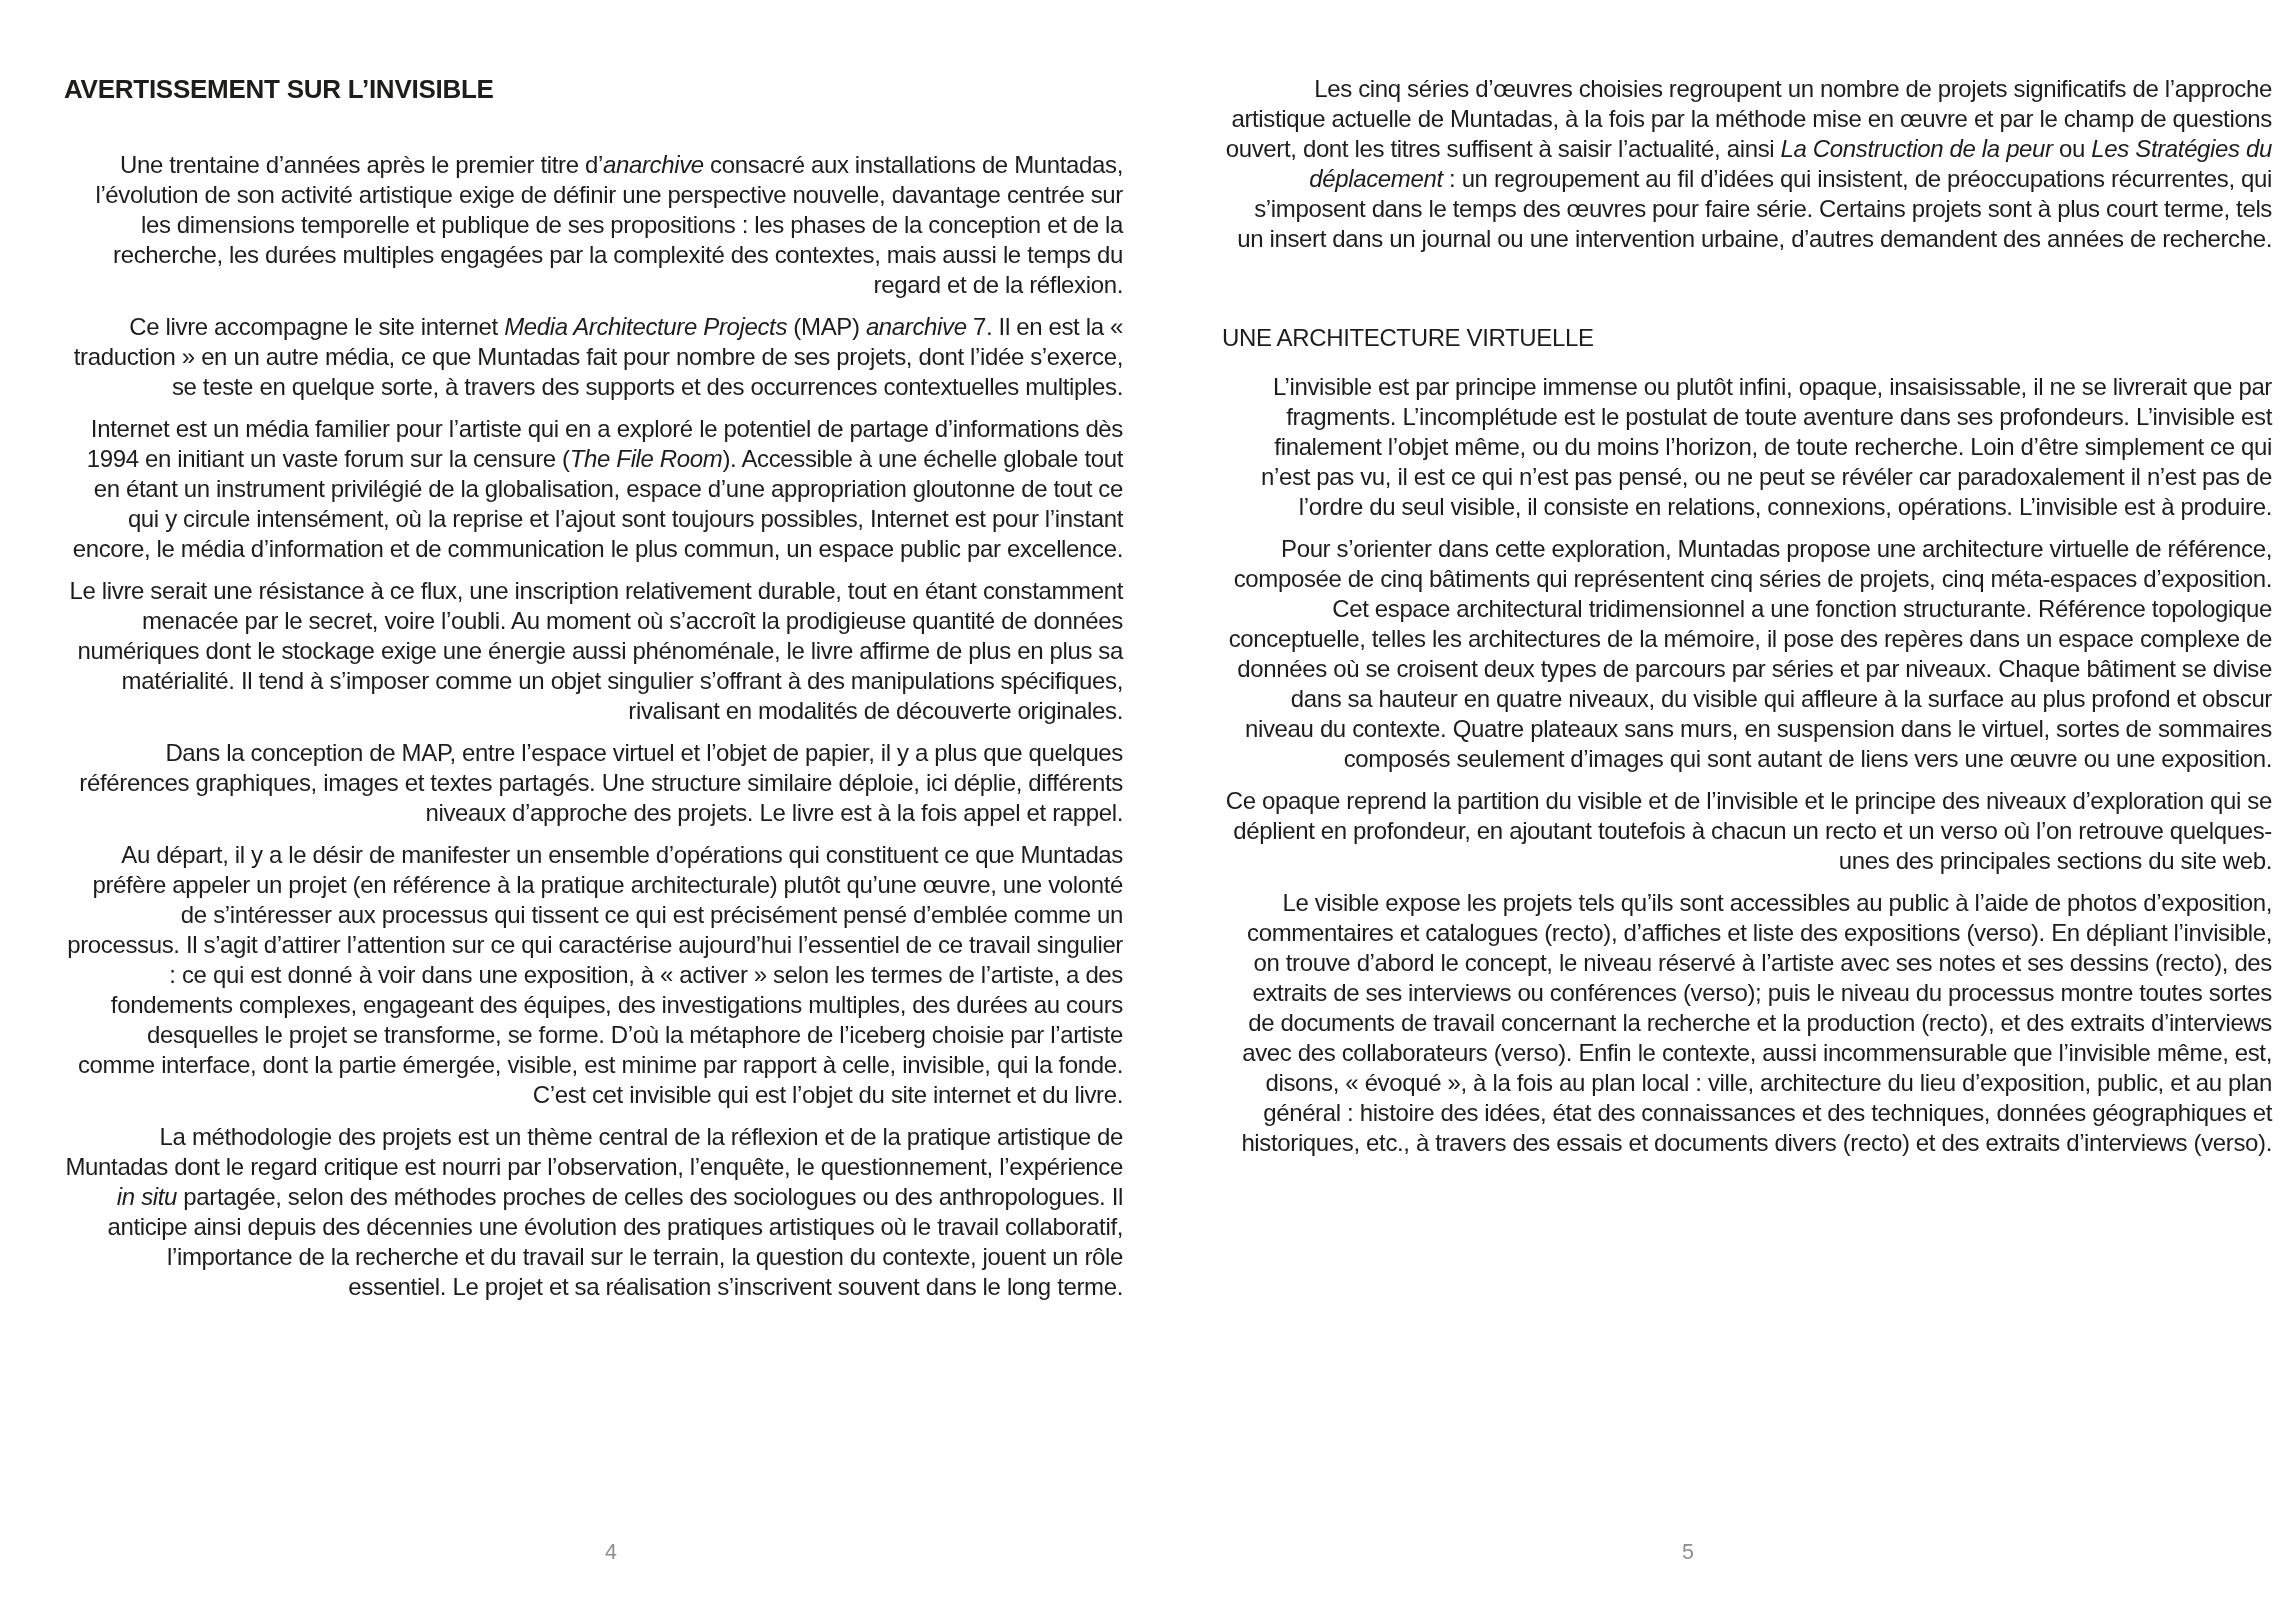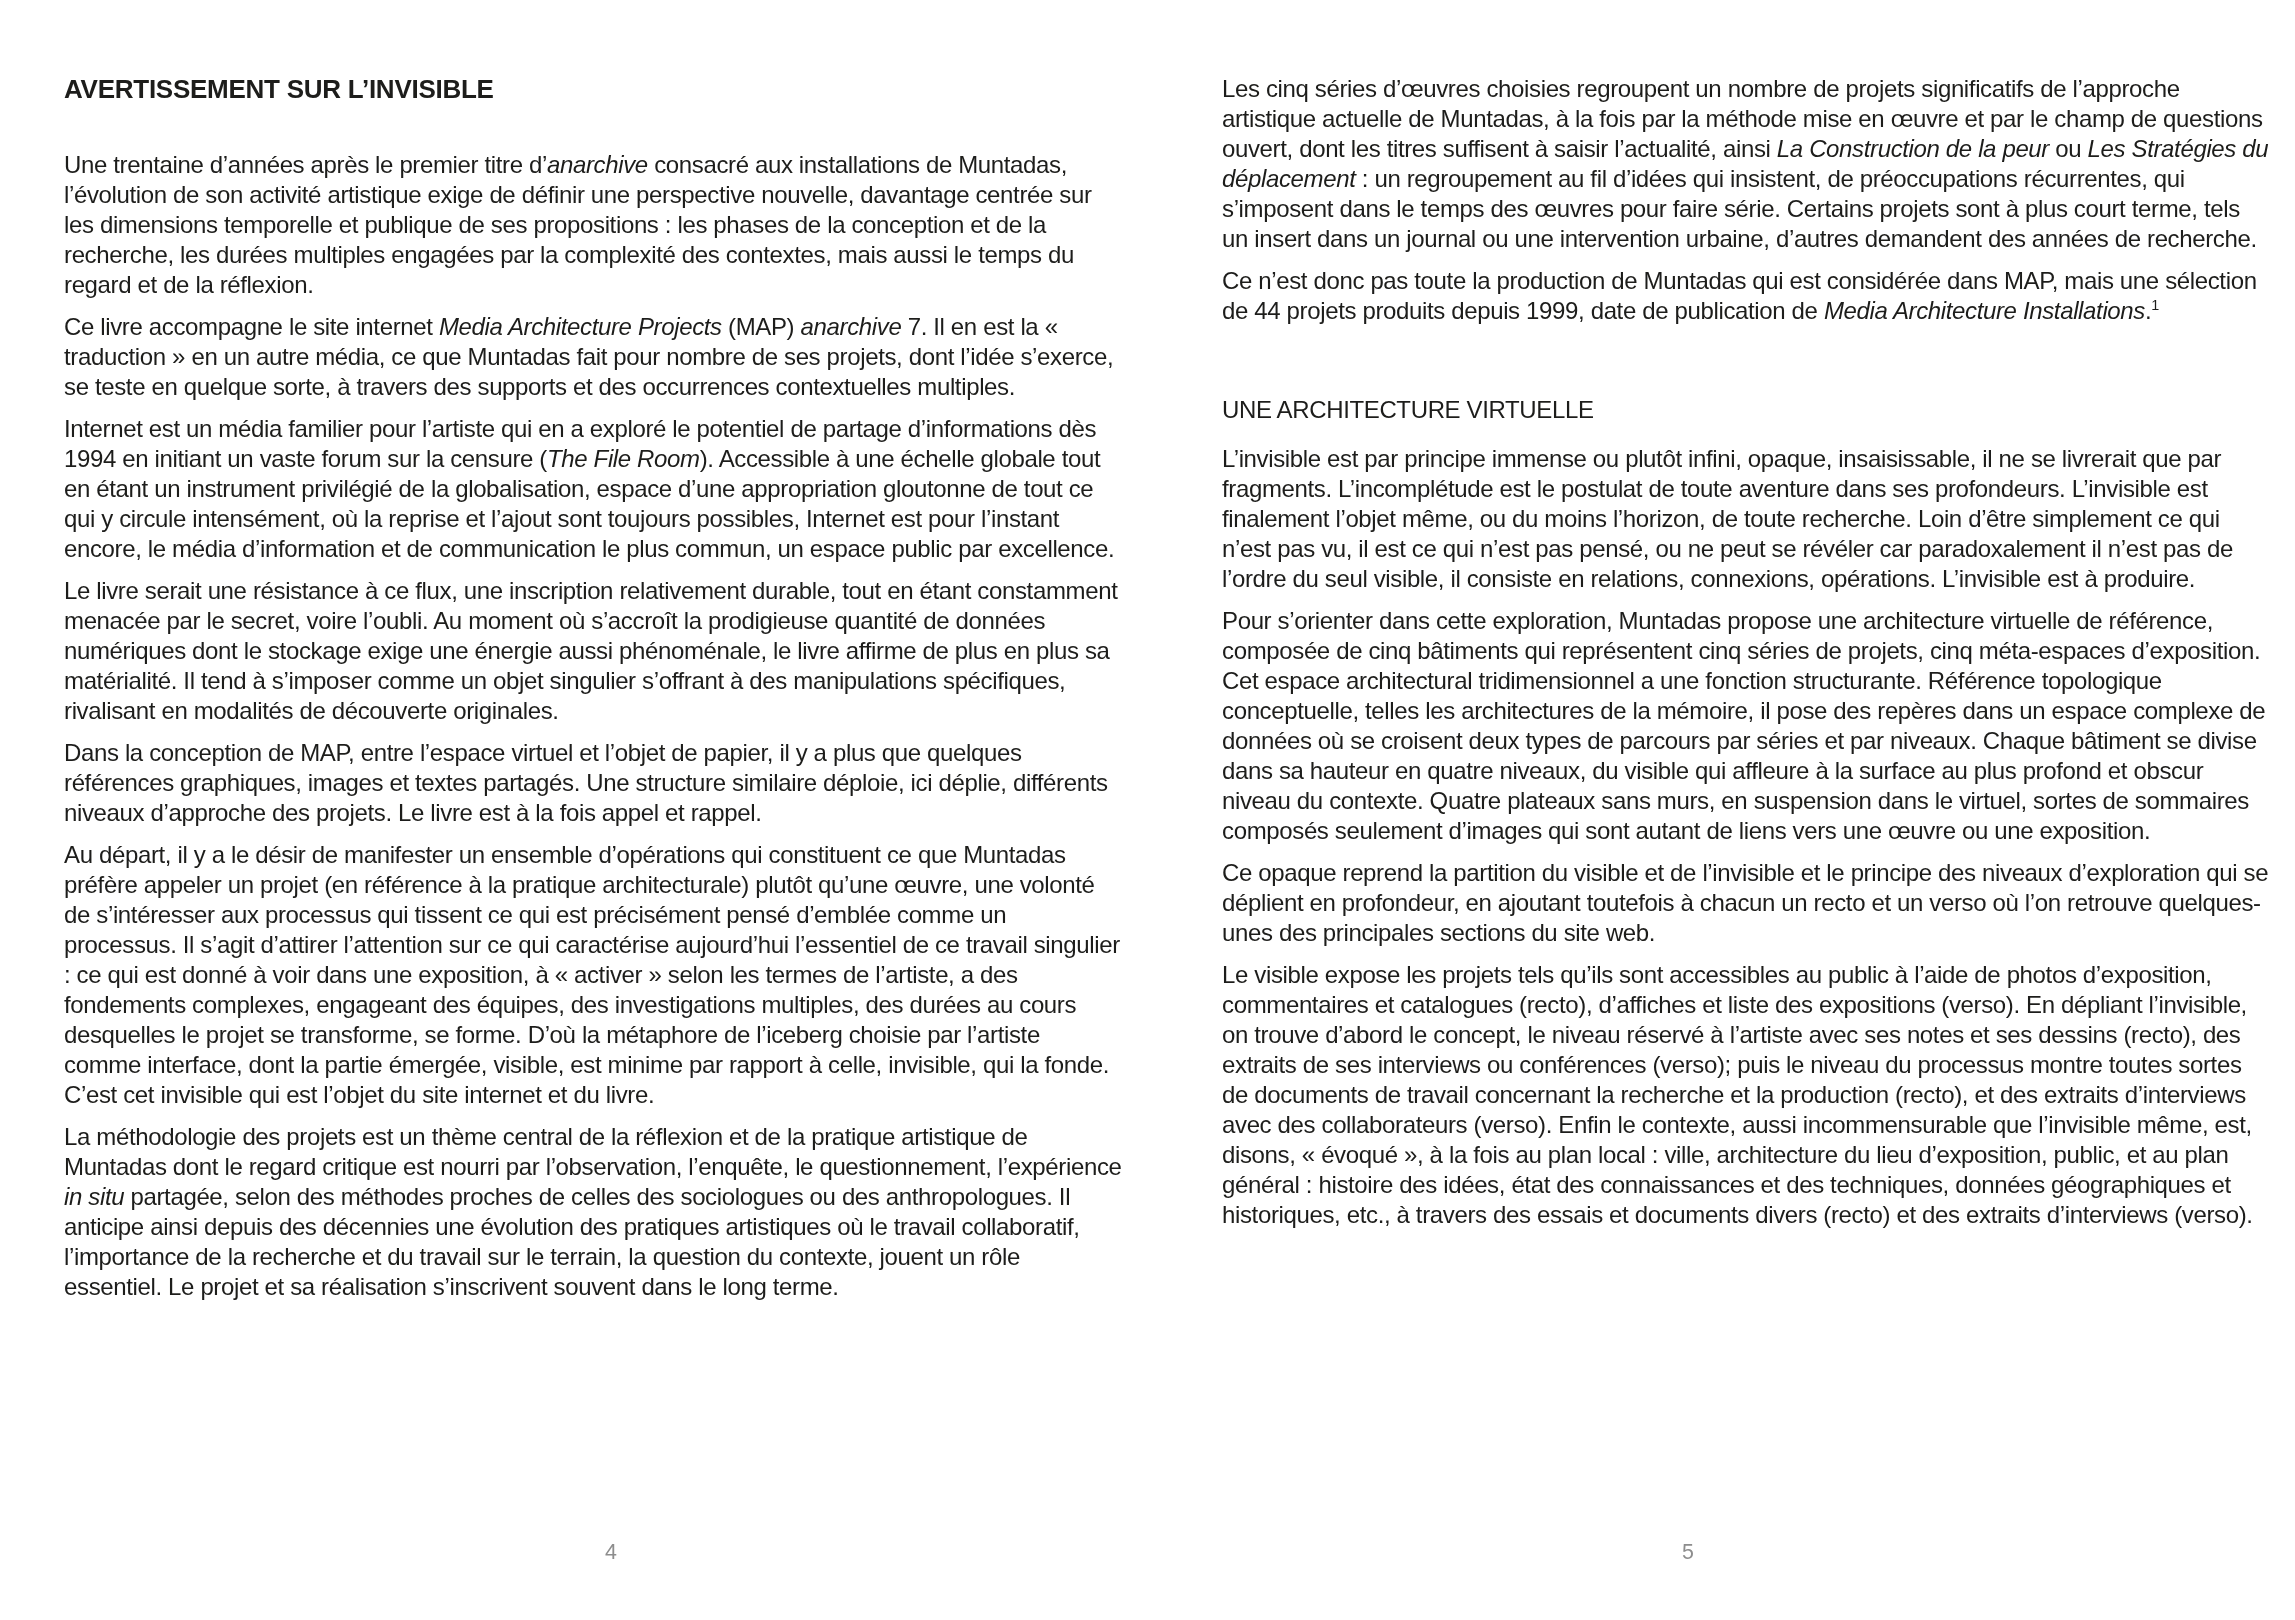--- a/index.html
+++ b/index.html
@@ -34,20 +34,21 @@
     margin: 0 0 46px 0;
   }
   .section-heading {
     font-size: 24px;
     font-weight: 400;
     margin: 69px 0 19px 0;
   }
   .paragraphs p {
     margin: 0 0 12px 0;
     padding: 0;
+    text-align: right;
   }
   .paragraphs p:last-child { margin-bottom: 0; }
   em { font-style: italic; }
   sup { font-size: 60%; line-height: 0; vertical-align: super; }
   .page-number {
     position: absolute;
     top: 1539px;
     width: 60px;
     text-align: center;
     font-size: 21.4px;
@@ -72,21 +73,20 @@
         <p><span>Le livre serait une résistance à ce flux, une inscription relativement durable, tout en étant constamment menacée par le secret, voire l’oubli. Au moment où s’accroît la prodigieuse quantité de données numériques dont le stockage exige une énergie aussi phénoménale, le livre affirme de plus en plus sa matérialité. Il tend à s’imposer comme un objet singulier s’offrant à des manipulations spécifiques, rivalisant en modalités de découverte originales.</span></p>
         <p><span>Dans la conception de MAP, entre l’espace virtuel et l’objet de papier, il y a plus que quelques références graphiques, images et textes partagés. Une structure similaire déploie, ici déplie, différents niveaux d’approche des projets. Le livre est à la fois appel et rappel.</span></p>
         <p><span>Au départ, il y a le désir de manifester un ensemble d’opérations qui constituent ce que Muntadas préfère appeler un projet (en référence à la pratique architecturale) plutôt qu’une œuvre, une volonté de s’intéresser aux processus qui tissent ce qui est précisément pensé d’emblée comme un processus. Il s’agit d’attirer l’attention sur ce qui caractérise aujourd’hui l’essentiel de ce travail singulier : ce qui est donné à voir dans une exposition, à « activer » selon les termes de l’artiste, a des fondements complexes, engageant des équipes, des investigations multiples, des durées au cours desquelles le projet se transforme, se forme. D’où la métaphore de l’iceberg choisie par l’artiste comme interface, dont la partie émergée, visible, est minime par rapport à celle, invisible, qui la fonde. C’est cet invisible qui est l’objet du site internet et du livre.</span></p>
         <p><span>La méthodologie des projets est un thème central de la réflexion et de la pratique artistique de Muntadas dont le regard critique est nourri par l’observation, l’enquête, le questionnement, l’expérience </span><em>in situ</em><span> partagée, selon des méthodes proches de celles des sociologues ou des anthropologues. Il anticipe ainsi depuis des décennies une évolution des pratiques artistiques où le travail collaboratif, l’importance de la recherche et du travail sur le terrain, la question du contexte, jouent un rôle essentiel. Le projet et sa réalisation s’inscrivent souvent dans le long terme.</span></p>
       </div>
   </div>
 
   <div class="column column-right">
     <div class="paragraphs">
         <p><span>Les cinq séries d’œuvres choisies regroupent un nombre de projets significatifs de l’approche artistique actuelle de Muntadas, à la fois par la méthode mise en œuvre et par le champ de questions ouvert, dont les titres suffisent à saisir l’actualité, ainsi </span><em>La Construction de la peur</em><span> ou </span><em>Les Stratégies du déplacement</em><span> : un regroupement au fil d’idées qui insistent, de préoccupations récurrentes, qui s’imposent dans le temps des œuvres pour faire série. Certains projets sont à plus court terme, tels un insert dans un journal ou une intervention urbaine, d’autres demandent des années de recherche.</span></p>
-        <p><span>Ce n’est donc pas toute la production de Muntadas qui est considérée dans MAP, mais une sélection de 44 projets produits depuis 1999, date de publication de </span><em>Media Architecture Installations</em><span>.</span><sup>1</sup></p>
       </div>
     <h2 class="section-heading">UNE ARCHITECTURE VIRTUELLE</h2>
     <div class="paragraphs">
         <p><span>L’invisible est par principe immense ou plutôt infini, opaque, insaisissable, il ne se livrerait que par fragments. L’incomplétude est le postulat de toute aventure dans ses profondeurs. L’invisible est finalement l’objet même, ou du moins l’horizon, de toute recherche. Loin d’être simplement ce qui n’est pas vu, il est ce qui n’est pas pensé, ou ne peut se révéler car paradoxalement il n’est pas de l’ordre du seul visible, il consiste en relations, connexions, opérations. L’invisible est à produire.</span></p>
         <p><span>Pour s’orienter dans cette exploration, Muntadas propose une architecture virtuelle de référence, composée de cinq bâtiments qui représentent cinq séries de projets, cinq méta-espaces d’exposition. Cet espace architectural tridimensionnel a une fonction structurante. Référence topologique conceptuelle, telles les architectures de la mémoire, il pose des repères dans un espace complexe de données où se croisent deux types de parcours par séries et par niveaux. Chaque bâtiment se divise dans sa hauteur en quatre niveaux, du visible qui affleure à la surface au plus profond et obscur niveau du contexte. Quatre plateaux sans murs, en suspension dans le virtuel, sortes de sommaires composés seulement d’images qui sont autant de liens vers une œuvre ou une exposition.</span></p>
         <p><span>Ce opaque reprend la partition du visible et de l’invisible et le principe des niveaux d’exploration qui se déplient en profondeur, en ajoutant toutefois à chacun un recto et un verso où l’on retrouve quelques-unes des principales sections du site web.</span></p>
         <p><span>Le visible expose les projets tels qu’ils sont accessibles au public à l’aide de photos d’exposition, commentaires et catalogues (recto), d’affiches et liste des expositions (verso). En dépliant l’invisible, on trouve d’abord le concept, le niveau réservé à l’artiste avec ses notes et ses dessins (recto), des extraits de ses interviews ou conférences (verso); puis le niveau du processus montre toutes sortes de documents de travail concernant la recherche et la production (recto), et des extraits d’interviews avec des collaborateurs (verso). Enfin le contexte, aussi incommensurable que l’invisible même, est, disons, « évoqué », à la fois au plan local : ville, architecture du lieu d’exposition, public, et au plan général : histoire des idées, état des connaissances et des techniques, données géographiques et historiques, etc., à travers des essais et documents divers (recto) et des extraits d’interviews (verso).</span></p>
       </div>
   </div>
 

